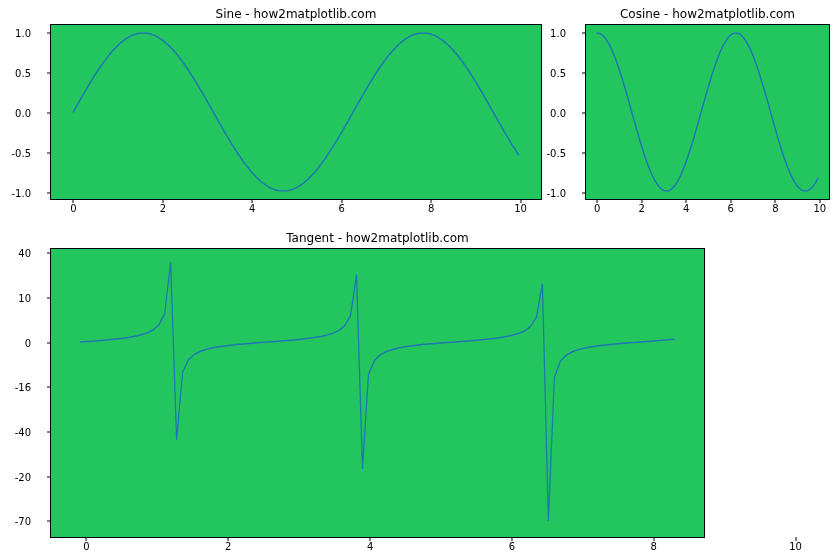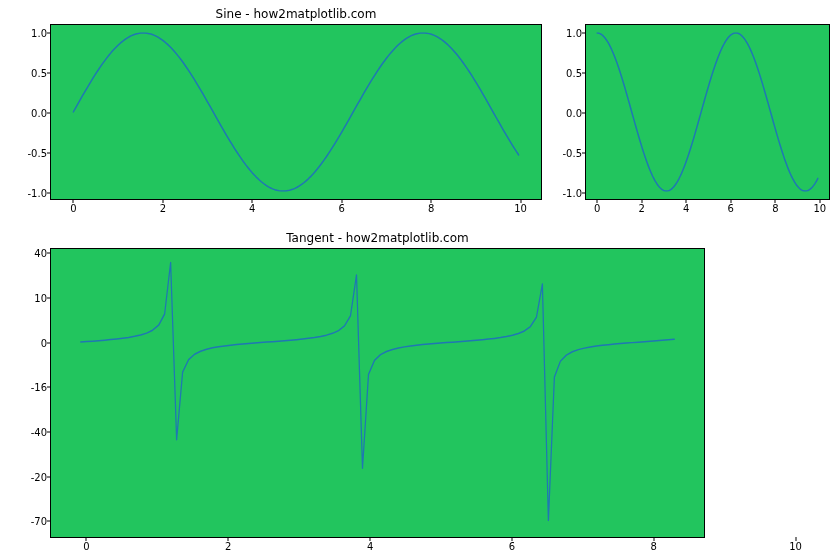--- a/index.html
+++ b/index.html
@@ -30,21 +30,21 @@
     text-align: center;
     font-size: 12px;
   }
   .ytick, .xtick {
     position: absolute;
     font-size: 10px;
   }
   .ytick {
     right: 100%;
     transform: translateY(-50%);
-    padding-right: 4px;
+    padding-right: 20px;
     white-space: nowrap;
   }
   .xtick {
     top: 100%;
     transform: translateX(-50%);
     padding-top: 4px;
     white-space: nowrap;
   }
   .tickmark-y {
     position: absolute;
@@ -104,20 +104,21 @@
       <div class="tickmark-x" style="left: 201.273px;"></div>
       <div class="xtick" style="left: 290.727px;">6</div>
       <div class="tickmark-x" style="left: 290.727px;"></div>
       <div class="xtick" style="left: 380.182px;">8</div>
       <div class="tickmark-x" style="left: 380.182px;"></div>
       <div class="xtick" style="left: 469.636px;">10</div>
       <div class="tickmark-x" style="left: 469.636px;"></div>
     </div>
 
   <div class="axes" id="ax-cosine" style="left: 585px; top: 24px; width: 245px; height: 176px;">
+    <div class="title">Cosine - how2matplotlib.com</div>
     <svg class="plot" viewBox="0 0 245 176" preserveAspectRatio="none">
         <path class="line" d="M11.14 8.00 L12.26 8.10 L13.37 8.40 L14.49 8.91 L15.61 9.61 L16.73 10.51 L17.85 11.61 L18.97 12.90 L20.09 14.38 L21.21 16.04 L22.33 17.89 L23.45 19.91 L24.57 22.11 L25.69 24.47 L26.81 26.99 L27.92 29.67 L29.04 32.49 L30.16 35.46 L31.28 38.56 L32.40 41.78 L33.52 45.11 L34.64 48.56 L35.76 52.11 L36.88 55.74 L38.00 59.46 L39.12 63.25 L40.24 67.10 L41.36 71.01 L42.47 74.96 L43.59 78.94 L44.71 82.94 L45.83 86.96 L46.95 90.98 L48.07 94.99 L49.19 98.98 L50.31 102.95 L51.43 106.88 L52.55 110.76 L53.67 114.58 L54.79 118.34 L55.91 122.02 L57.02 125.62 L58.14 129.11 L59.26 132.51 L60.38 135.79 L61.50 138.95 L62.62 141.99 L63.74 144.89 L64.86 147.64 L65.98 150.24 L67.10 152.69 L68.22 154.97 L69.34 157.08 L70.46 159.02 L71.57 160.78 L72.69 162.36 L73.81 163.75 L74.93 164.94 L76.05 165.95 L77.17 166.75 L78.29 167.36 L79.41 167.77 L80.53 167.97 L81.65 167.98 L82.77 167.78 L83.89 167.38 L85.01 166.78 L86.12 165.98 L87.24 164.98 L88.36 163.79 L89.48 162.41 L90.60 160.84 L91.72 159.09 L92.84 157.16 L93.96 155.05 L95.08 152.77 L96.20 150.33 L97.32 147.73 L98.44 144.99 L99.56 142.09 L100.67 139.06 L101.79 135.91 L102.91 132.63 L104.03 129.24 L105.15 125.74 L106.27 122.15 L107.39 118.47 L108.51 114.72 L109.63 110.90 L110.75 107.02 L111.87 103.09 L112.99 99.13 L114.11 95.13 L115.22 91.12 L116.34 87.10 L117.46 83.08 L118.58 79.08 L119.70 75.10 L120.82 71.15 L121.94 67.24 L123.06 63.39 L124.18 59.59 L125.30 55.87 L126.42 52.23 L127.54 48.68 L128.66 45.23 L129.78 41.89 L130.89 38.67 L132.01 35.57 L133.13 32.60 L134.25 29.77 L135.37 27.09 L136.49 24.56 L137.61 22.19 L138.73 19.99 L139.85 17.96 L140.97 16.11 L142.09 14.43 L143.21 12.95 L144.33 11.65 L145.44 10.55 L146.56 9.64 L147.68 8.93 L148.80 8.42 L149.92 8.11 L151.04 8.00 L152.16 8.09 L153.28 8.39 L154.40 8.89 L155.52 9.58 L156.64 10.48 L157.76 11.57 L158.88 12.85 L159.99 14.32 L161.11 15.98 L162.23 17.82 L163.35 19.84 L164.47 22.03 L165.59 24.39 L166.71 26.90 L167.83 29.57 L168.95 32.39 L170.07 35.35 L171.19 38.44 L172.31 41.66 L173.43 44.99 L174.54 48.44 L175.66 51.98 L176.78 55.61 L177.90 59.33 L179.02 63.12 L180.14 66.97 L181.26 70.87 L182.38 74.82 L183.50 78.80 L184.62 82.80 L185.74 86.82 L186.86 90.84 L187.98 94.85 L189.09 98.84 L190.21 102.81 L191.33 106.74 L192.45 110.62 L193.57 114.45 L194.69 118.21 L195.81 121.89 L196.93 125.49 L198.05 128.99 L199.17 132.39 L200.29 135.68 L201.41 138.84 L202.53 141.88 L203.64 144.79 L204.76 147.54 L205.88 150.15 L207.00 152.60 L208.12 154.89 L209.24 157.01 L210.36 158.96 L211.48 160.72 L212.60 162.31 L213.72 163.70 L214.84 164.91 L215.96 165.92 L217.08 166.73 L218.19 167.34 L219.31 167.76 L220.43 167.97 L221.55 167.98 L222.67 167.79 L223.79 167.40 L224.91 166.80 L226.03 166.01 L227.15 165.02 L228.27 163.84 L229.39 162.46 L230.51 160.90 L231.63 159.15 L232.74 157.23 L233.86 155.13 " style="clip-path: inset(0 0 0 0);"></path>
       </svg>
   <div class="ytick" style="top: 168px;">-1.0</div>
       <div class="tickmark-y" style="top: 168px;"></div>
       <div class="ytick" style="top: 128px;">-0.5</div>
       <div class="tickmark-y" style="top: 128px;"></div>
       <div class="ytick" style="top: 88px;">0.0</div>
       <div class="tickmark-y" style="top: 88px;"></div>
       <div class="ytick" style="top: 48px;">0.5</div>

